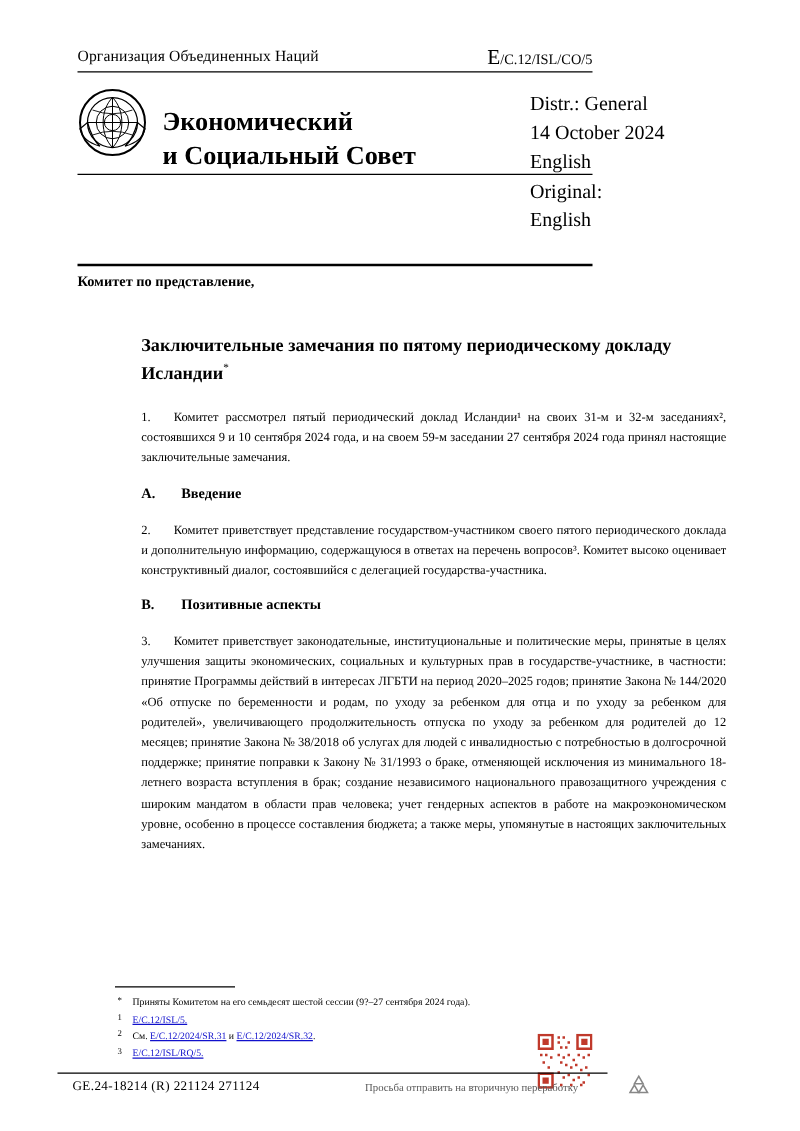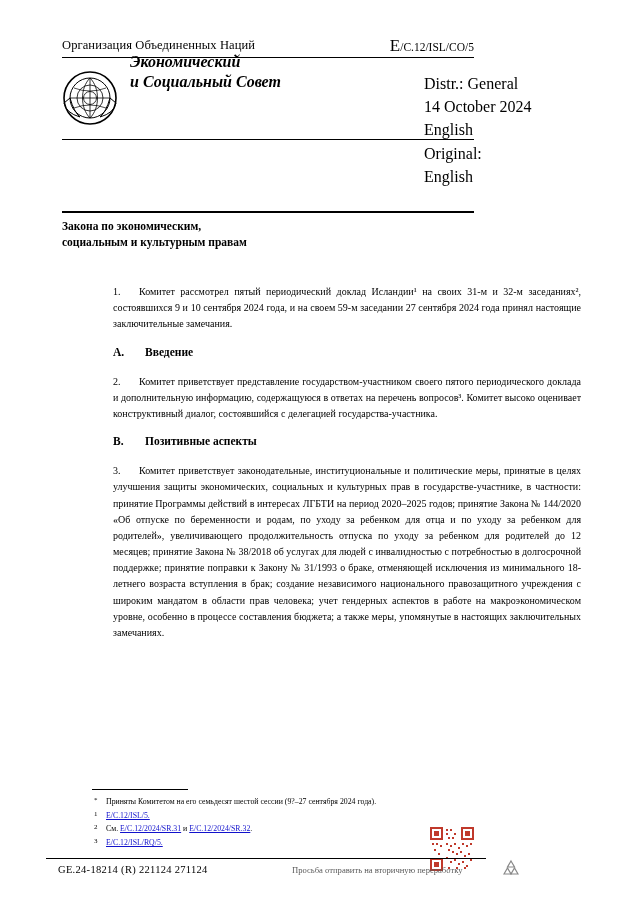--- a/index.html
+++ b/index.html
@@ -65,26 +65,25 @@
     left: 62px;
     top: 70px;
     width: 56px;
     height: 56px;
   }
   .emblem svg { display: block; }
 
   .masthead {
     position: absolute;
     left: 130px;
-    top: 52px;
+    top: 84px;
     font-family: "Liberation Serif", serif;
     font-weight: bold;
-    font-size: 16px;
+    font-size: 21px;
     line-height: 1.28;
-    font-style: italic;
   }
 
   .distr {
     position: absolute;
     left: 424px;
     top: 72px;
     font-size: 16px;
     line-height: 1.45;
   }
 
@@ -245,26 +244,26 @@
     <div>Distr.: General</div>
     <div>14 October 2024</div>
     <div>English</div>
     <div>Original: English</div>
   </div>
 
   <div class="rule rule-bottom"></div>
   <div class="rule-thick"></div>
 
   <div class="committee">
-    <div>Закона по экономическим,</div>
-    <div>социальным и культурным правам</div>
+    <div>Комитет по представление,</div>
   </div>
 
   <div class="body-col">
 
+    <h1 class="doc-title"><span>Заключительные замечания по пятому периодическому докладу Исландии</span><sup>*</sup></h1>
 
     <p class="para"><span class="num">1.</span><span>Комитет рассмотрел пятый периодический доклад Исландии¹ на своих 31-м и 32-м заседаниях², состоявшихся 9 и 10 сентября 2024 года, и на своем 59-м заседании 27 сентября 2024 года принял настоящие заключительные замечания.</span></p>
 
     <div class="sec-wrap">
       <div class="section-head">
         <span class="letter">A.</span>
         <span>Введение</span>
       </div>
       <p class="para"><span class="num">2.</span><span>Комитет приветствует представление государством-участником своего пятого периодического доклада и дополнительную информацию, содержащуюся в ответах на перечень вопросов³. Комитет высоко оценивает конструктивный диалог, состоявшийся с делегацией государства-участника.</span></p>
     </div>

